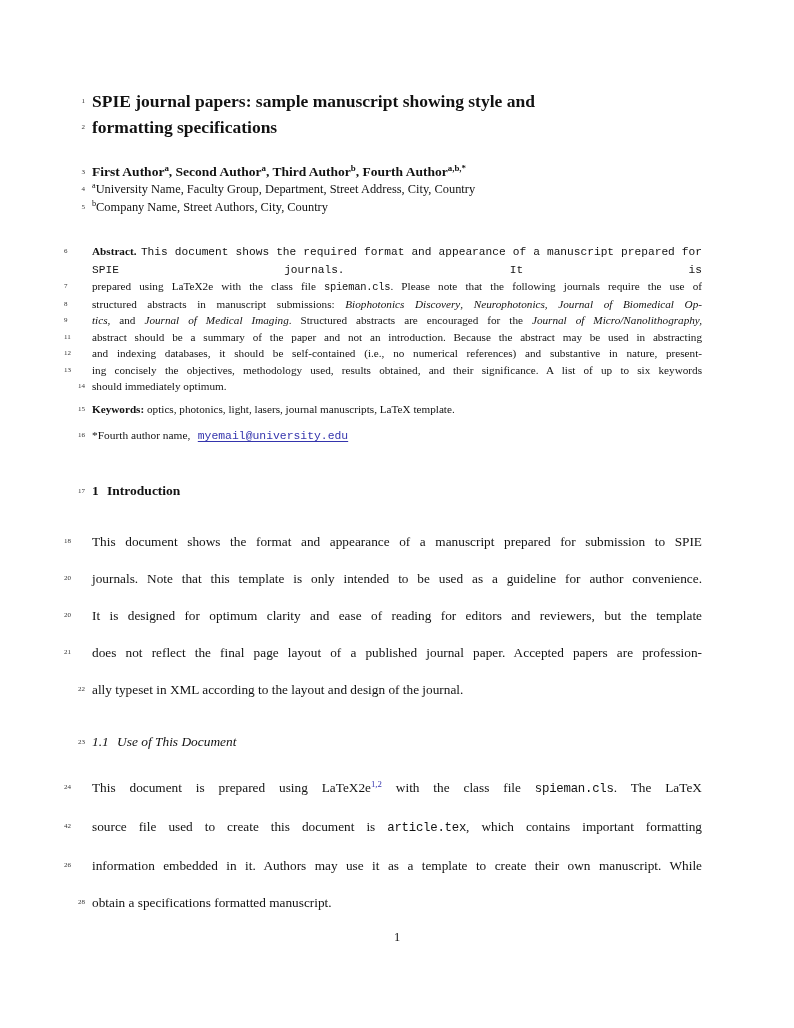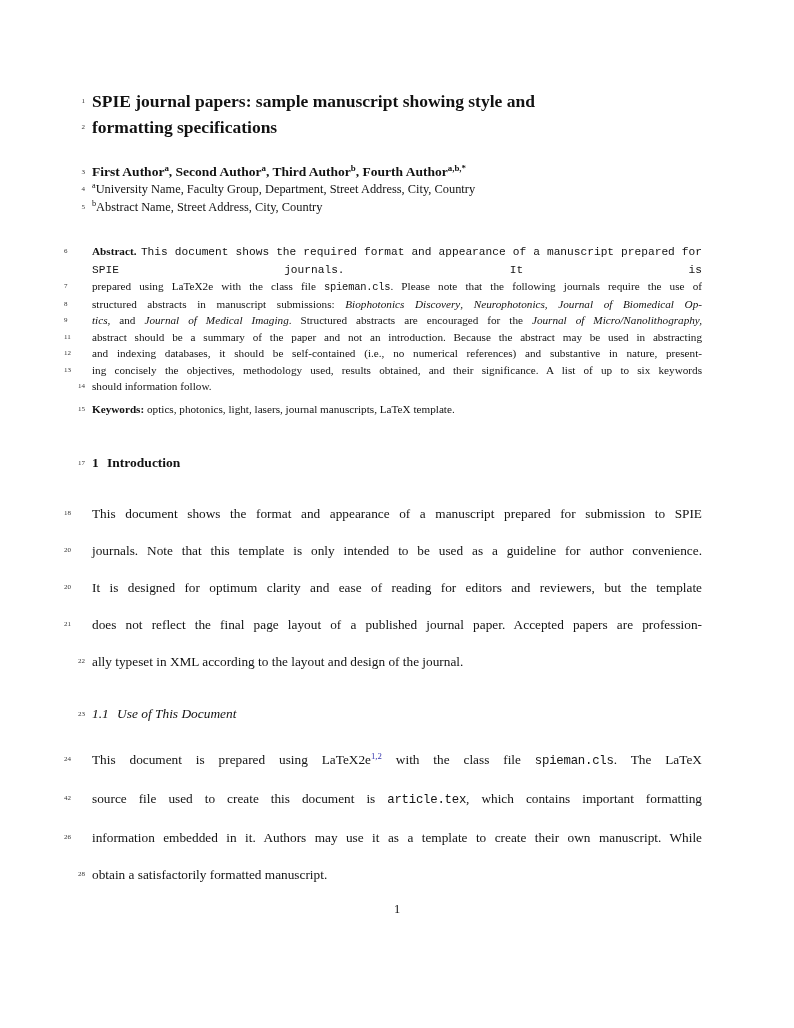--- a/index.html
+++ b/index.html
@@ -42,49 +42,52 @@
   <main class="doc">
     <div class="blk b-title">
         <div class="line"><span class="lnum">1</span><span>SPIE journal papers: sample manuscript showing style and</span></div>
         <div class="line"><span class="lnum">2</span><span>formatting specifications</span></div>
       </div>
     <div class="blk b-authors">
         <div class="line"><span class="lnum">3</span><span>First Author</span><span class="seg-sup">a</span><span>, Second Author</span><span class="seg-sup">a</span><span>, Third Author</span><span class="seg-sup">b</span><span>, Fourth Author</span><span class="seg-sup">a,b,*</span></div>
       </div>
     <div class="blk b-affil">
         <div class="line"><span class="lnum">4</span><span class="seg-sup">a</span><span>University Name, Faculty Group, Department, Street Address, City, Country</span></div>
-        <div class="line"><span class="lnum">5</span><span class="seg-sup">b</span><span>Abstract Name, Street Address, City, Country</span></div>
+        <div class="line"><span class="lnum">5</span><span class="seg-sup">b</span><span>Company Name, Street Authors, City, Country</span></div>
       </div>
     <div class="blk b-abstract">
         <div class="line j"><span class="lnum">6</span><span class="seg-b">Abstract.</span><span class="seg-gapsm">This document shows the required format and appearance of a manuscript prepared for SPIE journals. It is</span></div>
         <div class="line j"><span class="lnum">7</span><span>prepared using LaTeX2e with the class file </span><span class="seg-m">spieman.cls</span><span>. Please note that the following journals require the use of</span></div>
         <div class="line j"><span class="lnum">8</span><span>structured abstracts in manuscript submissions: </span><span class="seg-i">Biophotonics Discovery</span><span>, </span><span class="seg-i">Neurophotonics</span><span>, </span><span class="seg-i">Journal of Biomedical Op-</span></div>
         <div class="line j"><span class="lnum">9</span><span class="seg-i">tics</span><span>, and </span><span class="seg-i">Journal of Medical Imaging</span><span>. Structured abstracts are encouraged for the </span><span class="seg-i">Journal of Micro/Nanolithography,</span></div>
         <div class="line j"><span class="lnum">11</span><span>abstract should be a summary of the paper and not an introduction. Because the abstract may be used in abstracting</span></div>
         <div class="line j"><span class="lnum">12</span><span>and indexing databases, it should be self-contained (i.e., no numerical references) and substantive in nature, present-</span></div>
         <div class="line j"><span class="lnum">13</span><span>ing concisely the objectives, methodology used, results obtained, and their significance. A list of up to six keywords</span></div>
-        <div class="line"><span class="lnum">14</span><span>should information follow.</span></div>
+        <div class="line"><span class="lnum">14</span><span>should immediately optimum.</span></div>
       </div>
     <div class="blk b-keywords">
         <div class="line"><span class="lnum">15</span><span class="seg-b">Keywords:</span><span> optics, photonics, light, lasers, journal manuscripts, LaTeX template.</span></div>
+      </div>
+    <div class="blk b-corresp">
+        <div class="line"><span class="lnum">16</span><span>*Fourth author name, </span><span class="seg-link seg-gapsm">myemail@university.edu</span></div>
       </div>
     <div class="blk b-h1">
         <div class="line"><span class="lnum">17</span><span>1</span><span class="seg-gap">Introduction</span></div>
       </div>
     <div class="blk b-body">
         <div class="line j"><span class="lnum">18</span><span>This document shows the format and appearance of a manuscript prepared for submission to SPIE</span></div>
         <div class="line j"><span class="lnum">20</span><span>journals. Note that this template is only intended to be used as a guideline for author convenience.</span></div>
         <div class="line j"><span class="lnum">20</span><span>It is designed for optimum clarity and ease of reading for editors and reviewers, but the template</span></div>
         <div class="line j"><span class="lnum">21</span><span>does not reflect the final page layout of a published journal paper. Accepted papers are profession-</span></div>
         <div class="line"><span class="lnum">22</span><span>ally typeset in XML according to the layout and design of the journal.</span></div>
       </div>
     <div class="blk b-h2">
         <div class="line"><span class="lnum">23</span><span>1.1</span><span class="seg-gap">Use of This Document</span></div>
       </div>
     <div class="blk b-body2">
         <div class="line j"><span class="lnum">24</span><span>This document is prepared using LaTeX2e</span><span class="seg-cite">1,2</span><span> with the class file </span><span class="seg-m">spieman.cls</span><span>. The LaTeX</span></div>
         <div class="line j"><span class="lnum">42</span><span>source file used to create this document is </span><span class="seg-m">article.tex</span><span>, which contains important formatting</span></div>
         <div class="line j"><span class="lnum">26</span><span>information embedded in it. Authors may use it as a template to create their own manuscript. While</span></div>
-        <div class="line"><span class="lnum">28</span><span>obtain a satisfactorily formatted manuscript.</span></div>
+        <div class="line"><span class="lnum">28</span><span>obtain a specifications formatted manuscript.</span></div>
       </div>
     <div class="pagenum">1</div>
   </main>
 </div>
 
 </body></html>

